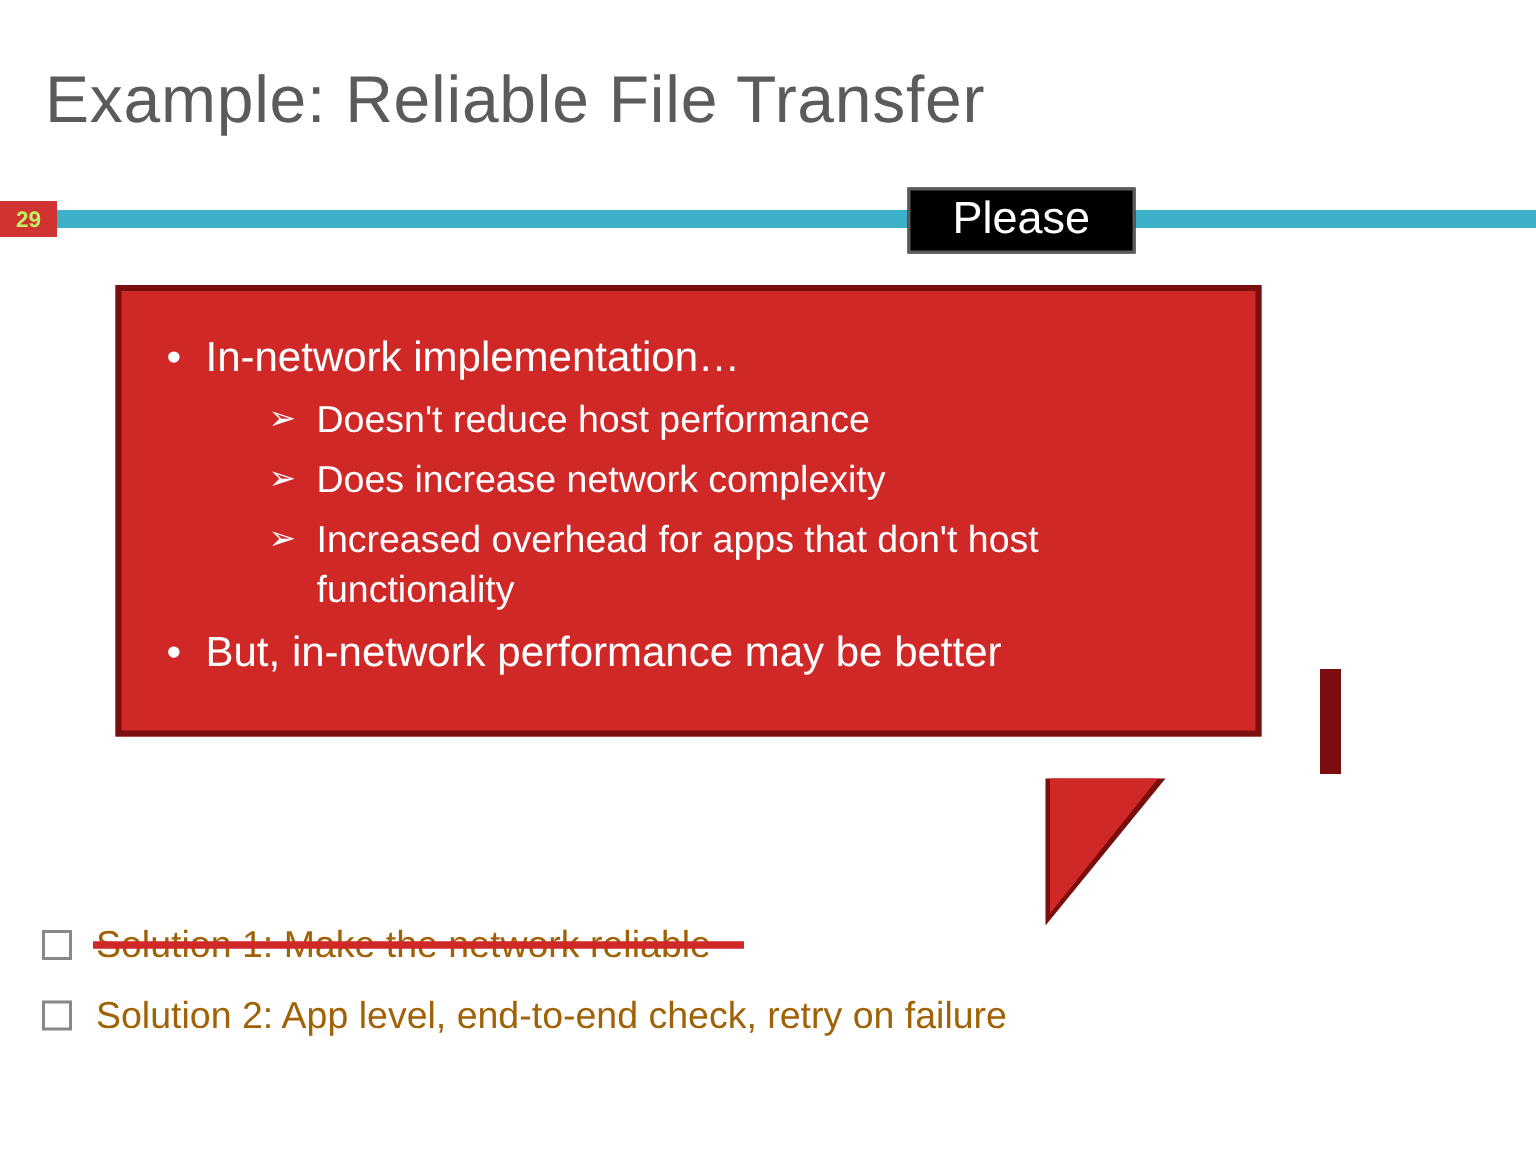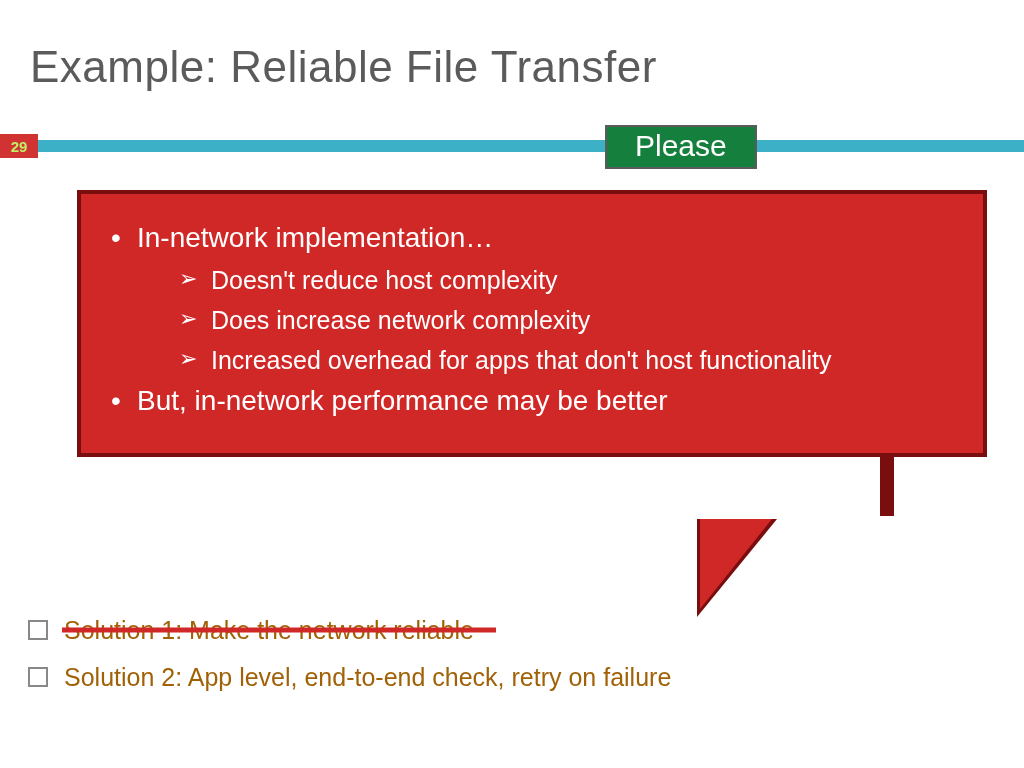--- a/index.html
+++ b/index.html
@@ -39,32 +39,32 @@
     font-size: 15px;
     font-weight: 600;
     display: flex;
     align-items: center;
     justify-content: center;
   }
   .please-tag {
     position: absolute;
     top: 125px;
     left: 605px;
-    background: #15803d;
+    background: #000000;
     border: 2px solid #5b5b5b;
     color: #ffffff;
     font-size: 30px;
     padding: 2px 28px 4px 28px;
   }
   
   .bubble {
     position: absolute;
     top: 190px;
     left: 77px;
-    width: 910px;
+    width: 764px;
     background: #d02727;
     border: 4px solid #7a0d0d;
     color: #ffffff;
     padding: 28px 30px 26px 48px;
   }
   .bubble-shadow {
     position: absolute;
     top: 446px;
     left: 880px;
     width: 14px;
@@ -168,21 +168,21 @@
 <div class="page-num">29</div>
 <div class="please-tag">Please</div>
 
 <div class="bubble-shadow"></div>
 <div class="tail-border"></div>
 <div class="tail"></div>
 
 <div class="bubble">
   <div class="b1">In-network implementation…</div>
   <div class="sub">
-    <div class="sub-item">Doesn't reduce host complexity</div>
+    <div class="sub-item">Doesn't reduce host performance</div>
     <div class="sub-item">Does increase network complexity</div>
     <div class="sub-item">Increased overhead for apps that don't host functionality</div>
   </div>
   <div class="b1">But, in-network performance may be better</div>
 </div>
 
 <div class="solutions">
   <div class="sol-item">
     <span class="strike-wrap">
       <span>Solution 1: Make the network reliable</span>

